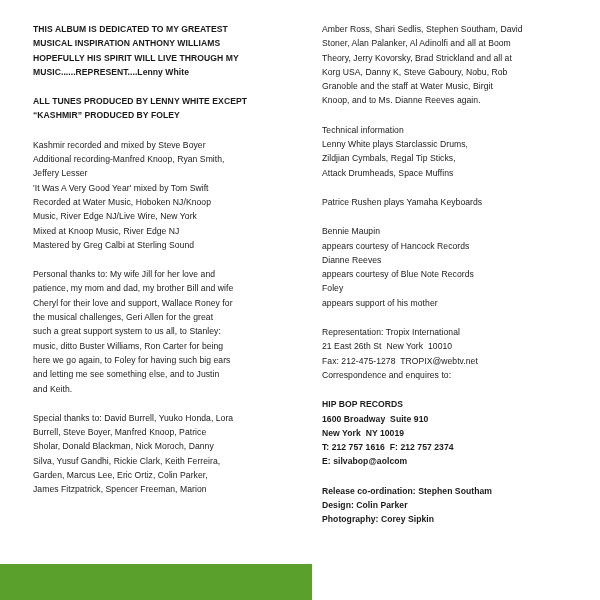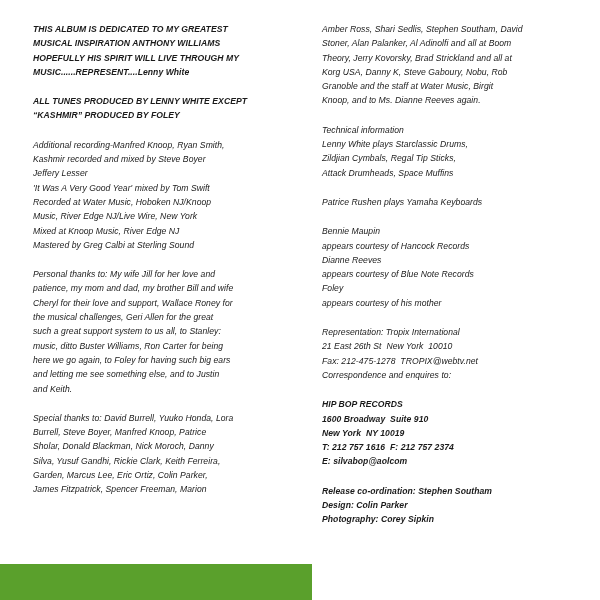--- a/index.html
+++ b/index.html
@@ -34,21 +34,20 @@
     position: absolute;
     top: 22px;
     left: 0;
     width: 600px;
     display: flex;
     flex-direction: row;
     align-items: flex-start;
   }
   .col {
     box-sizing: border-box;
-    font-style: italic;
   }
   .col-left {
     width: 300px;
     padding-left: 33px;
     padding-right: 16px;
   }
   .col-right {
     width: 300px;
     padding-left: 22px;
     padding-right: 6px;
@@ -79,22 +78,22 @@
           <div class="line">THIS ALBUM IS DEDICATED TO MY GREATEST</div>
           <div class="line">MUSICAL INSPIRATION ANTHONY WILLIAMS</div>
           <div class="line">HOPEFULLY HIS SPIRIT WILL LIVE THROUGH MY</div>
           <div class="line">MUSIC......REPRESENT....Lenny White</div>
         </div>
         <div class="block bold">
           <div class="line">ALL TUNES PRODUCED BY LENNY WHITE EXCEPT</div>
           <div class="line">“KASHMIR” PRODUCED BY FOLEY</div>
         </div>
         <div class="block">
+          <div class="line">Kashmir recorded and mixed by Steve Boyer</div>
           <div class="line">Additional recording-Manfred Knoop, Ryan Smith,</div>
-          <div class="line">Kashmir recorded and mixed by Steve Boyer</div>
           <div class="line">Jeffery Lesser</div>
           <div class="line">'It Was A Very Good Year' mixed by Tom Swift</div>
           <div class="line">Recorded at Water Music, Hoboken NJ/Knoop</div>
           <div class="line">Music, River Edge NJ/Live Wire, New York</div>
           <div class="line">Mixed at Knoop Music, River Edge NJ</div>
           <div class="line">Mastered by Greg Calbi at Sterling Sound</div>
         </div>
         <div class="block">
           <div class="line">Personal thanks to: My wife Jill for her love and</div>
           <div class="line">patience, my mom and dad, my brother Bill and wife</div>
@@ -132,21 +131,21 @@
         </div>
         <div class="block">
           <div class="line">Patrice Rushen plays Yamaha Keyboards</div>
         </div>
         <div class="block">
           <div class="line">Bennie Maupin</div>
           <div class="line">appears courtesy of Hancock Records</div>
           <div class="line">Dianne Reeves</div>
           <div class="line">appears courtesy of Blue Note Records</div>
           <div class="line">Foley</div>
-          <div class="line">appears courtesy of his mother</div>
+          <div class="line">appears support of his mother</div>
         </div>
         <div class="block">
           <div class="line">Representation: Tropix International</div>
           <div class="line">21 East 26th St  New York  10010</div>
           <div class="line">Fax: 212-475-1278  TROPIX@webtv.net</div>
           <div class="line">Correspondence and enquires to:</div>
         </div>
         <div class="block bold">
           <div class="line">HIP BOP RECORDS</div>
           <div class="line">1600 Broadway  Suite 910</div>

